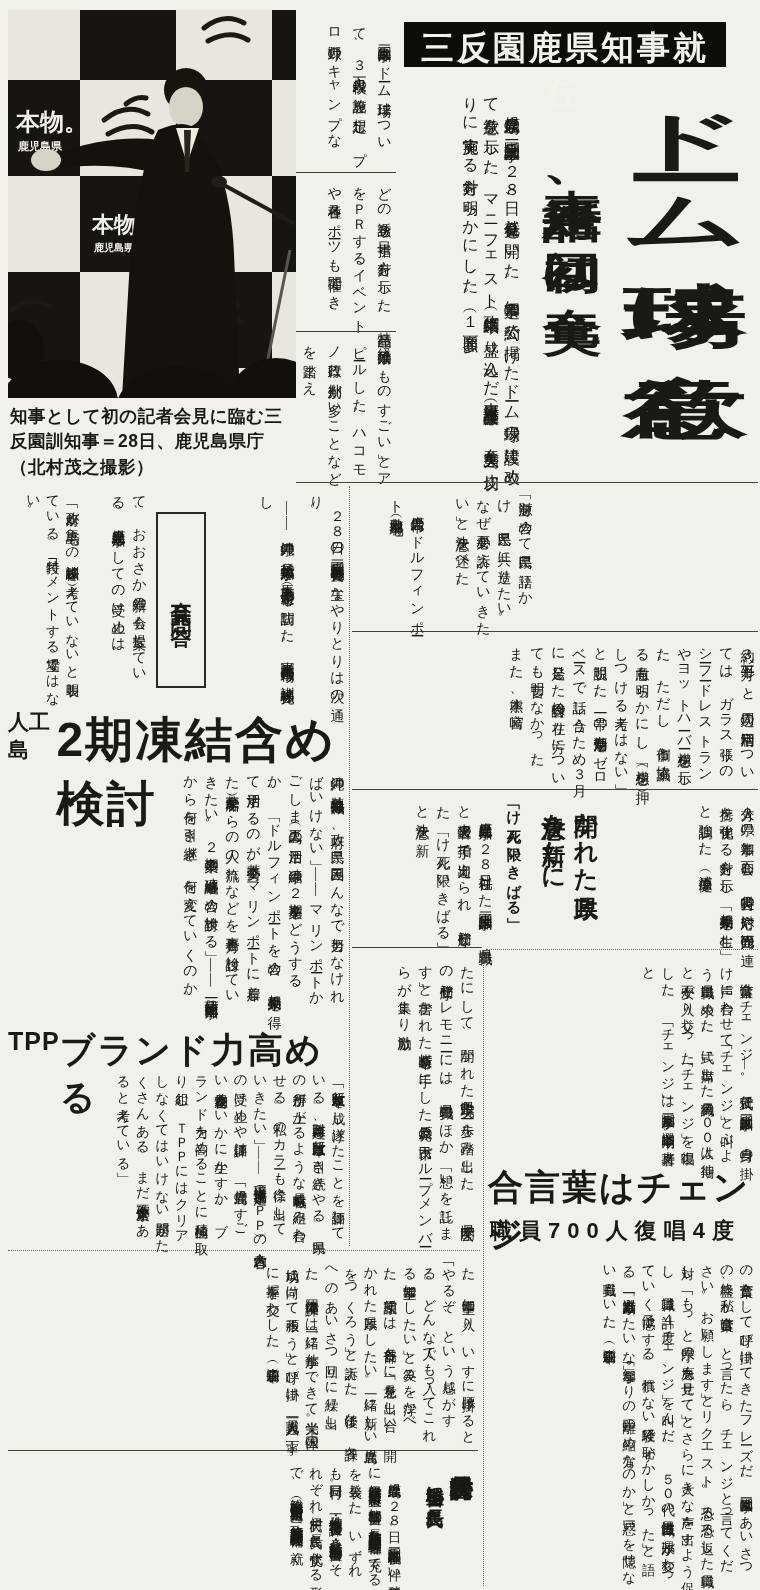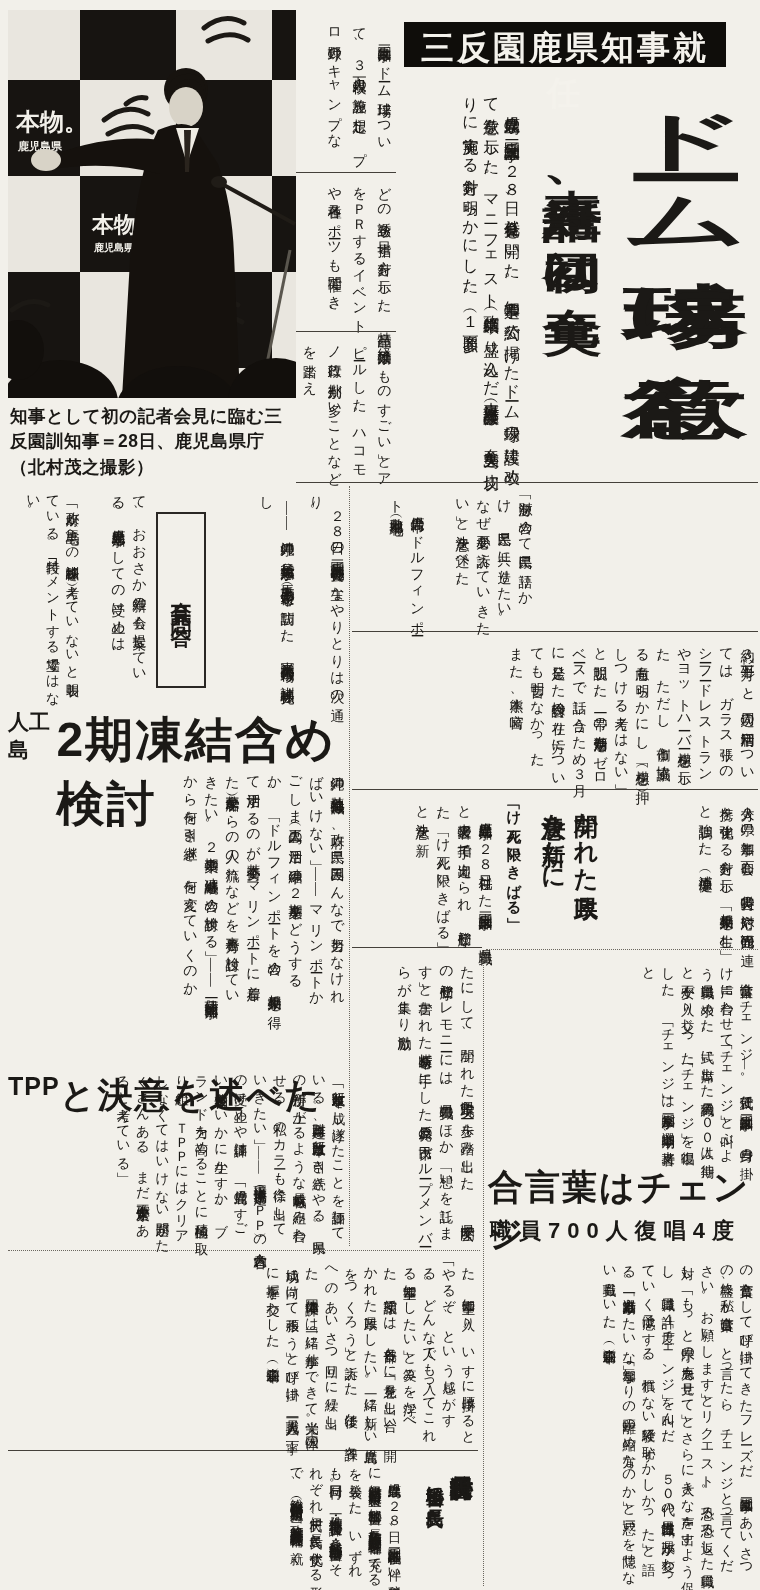--- a/index.html
+++ b/index.html
@@ -149,23 +149,23 @@
   </div>
   <div class="abs v body-t" style="left:84px;top:486px;width:66px;height:218px;">て、おおさか維新の会も提案している。鹿児島県知事としての受け止めは。</div>
   <div class="abs v body-s" style="left:10px;top:486px;width:72px;height:218px;">　「政府が（馬毛島への訓練移転を）考えていないと表明している。特段コメントする立場ではない。</div>
 
   <div class="abs sec-hl gothic" style="left:8px;top:708px;width:340px;height:54px;">
     <span class="sec-tag" style="font-size:21px;">人工島</span>
     <span class="sec-main" style="font-size:48px;">2期凍結含め検討</span>
   </div>
   <div class="abs v body-t" style="left:8px;top:766px;width:340px;height:240px;">沖縄の基地負担軽減は、政府、県民、国民みんなで努力しなければいけない」　――マリンポートかごしま（人工島）の活用と凍結中の２期事業をどうするか。　「ドルフィンポートを含め、相乗効果を得て活用するのが基本姿勢。（マリンポートに着岸した）豪華客船からの人の流れなどを事務方と検討していきたい。２期事業の凍結継続も含め検討する」　――伊藤祐一郎前知事から何を引き継ぎ、何を変えていくのか。</div>
 
-  <div class="abs sec-hl gothic" style="left:8px;top:1072px;width:340px;height:50px;">
+  <div class="abs sec-hl gothic" style="left:8px;top:1027px;width:340px;height:50px;">
     <span class="sec-tag" style="font-size:25px;letter-spacing:1px;">TPP</span>
-    <span class="sec-main" style="font-size:35px;">と決意を述べた</span>
+    <span class="sec-main" style="font-size:35px;">ブランド力高める</span>
   </div>
   <div class="abs v body-s" style="left:8px;top:1066px;width:340px;height:180px;">　「行財政改革を成し遂げたことを評価している。財政再建、行財政改革は引き続きやる。県民の所得が上がるような成長戦略を組み合わせる。私のカラーも徐々に出していきたい」　――環太平洋連携協定（ＴＰＰ）の合意内容の受け止めや評価は。　「鹿児島のすごい農畜産物をいかに生かすか。ブランド力を高めることに積極的に取り組む。ＴＰＰにはクリアしなくてはいけない問題がたくさんある。まだ不確定要素があると考えている」</div>
 
   <div class="abs v body-s" style="left:492px;top:958px;width:264px;height:200px;">　合言葉はチェンジ―。就任式で三反園訓知事は、自身の掛け声に合わせて「チェンジ」と叫ぶよう県職員に求めた。式に出席した職員約７００人は期待と不安が入り交じった「チェンジ」を復唱した。　「チェンジ」は三反園知事が選挙期間中、支持者と</div>
   <div class="abs change-hl gothic" style="left:488px;top:1164px;width:270px;height:48px;">合言葉はチェンジ</div>
   <div class="abs change-sub gothic" style="left:490px;top:1216px;width:268px;height:30px;">職員700人復唱4度</div>
   <div class="abs v body-s" style="left:492px;top:1256px;width:264px;height:326px;">の合言葉として呼び掛けてきたフレーズだ。三反園知事はあいさつの終盤、「私が合言葉は、と言ったら、チェンジと言ってください。お願いします」とリクエスト。恐る恐る返した職員に対し、「もっと県庁の底力を見せて」とさらに大きな声を出すよう促し、職員は計４度「チェンジ」を叫んだ。　５０代の男性職員は「県政が変わっていく予感はする。慣れない経験で恥ずかしかった」と語る。一方「選挙活動みたいな」「知事なりの距離の縮め方なのか」と戸惑いを隠せない職員もいた。（森山莉華子）</div>
 
   <div class="abs v body-s" style="left:8px;top:1258px;width:470px;height:186px;">た。知事室に入り、いすに腰掛けると「やるぞ、という感じがする。どんな人でも入ってこれる知事室にしたい」と笑みを浮かべた。初庁議では、各部長らに「意見を出し合い、開かれた県政にしたい。一緒に新しい鹿児島をつくろう」と訴えた。午後は、各課へのあいさつ回りに繰り出した。国体準備課では「一緒に仕事ができて光栄。国体の成功に向けて頑張ろう」と呼び掛け、職員一人一人と丁寧に握手を交わした。（森山莉華子）</div>
 

